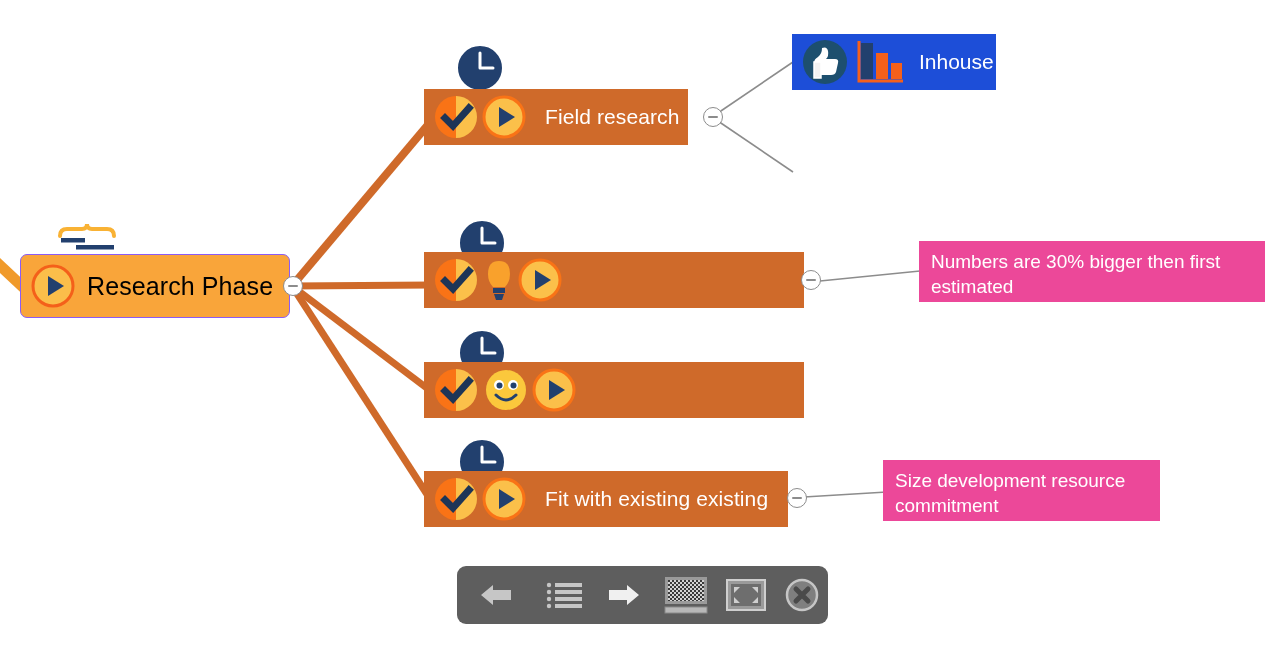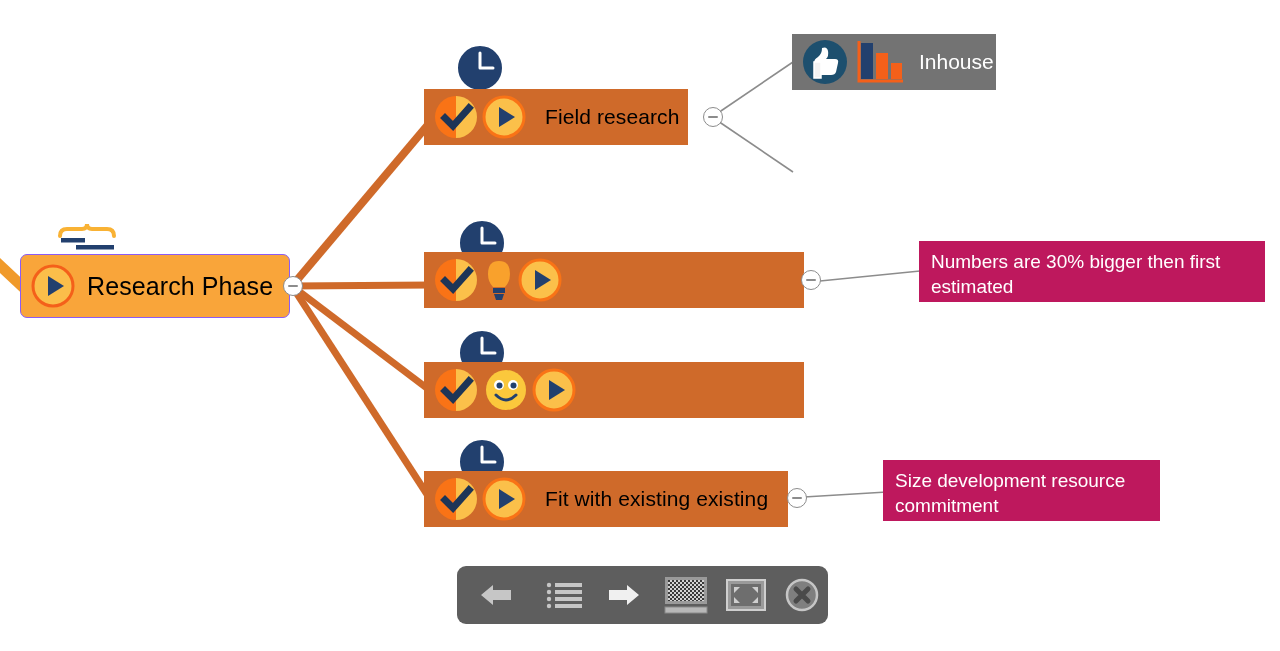--- a/index.html
+++ b/index.html
@@ -52,42 +52,42 @@
   }
 
   
   .task-node {
     background: #cf6a2a;
     height: 56px;
     padding: 0 10px 0 9px;
   }
   .task-label {
     font-size: 21px;
-    color: #000000;
+    color: #ffffff;
     white-space: nowrap;
     letter-spacing: .1px;
   }
   .task-label.left-gap { margin-left: 18px; }
 
   
   .leaf-node {
-    background: #737373;
+    background: #1d4ed8;
     height: 56px;
     padding: 0 14px 0 6px;
   }
   .leaf-label {
     font-size: 21px;
     color: #ffffff;
     white-space: nowrap;
     margin-left: 14px;
   }
 
   
   .note-node {
-    background: #be185d;
+    background: #ec4899;
     padding: 8px 14px 9px 12px;
     align-items: flex-start;
   }
   .note-text {
     font-size: 19px;
     color: #ffffff;
     line-height: 1.32;
     white-space: pre-line;
   }
 

